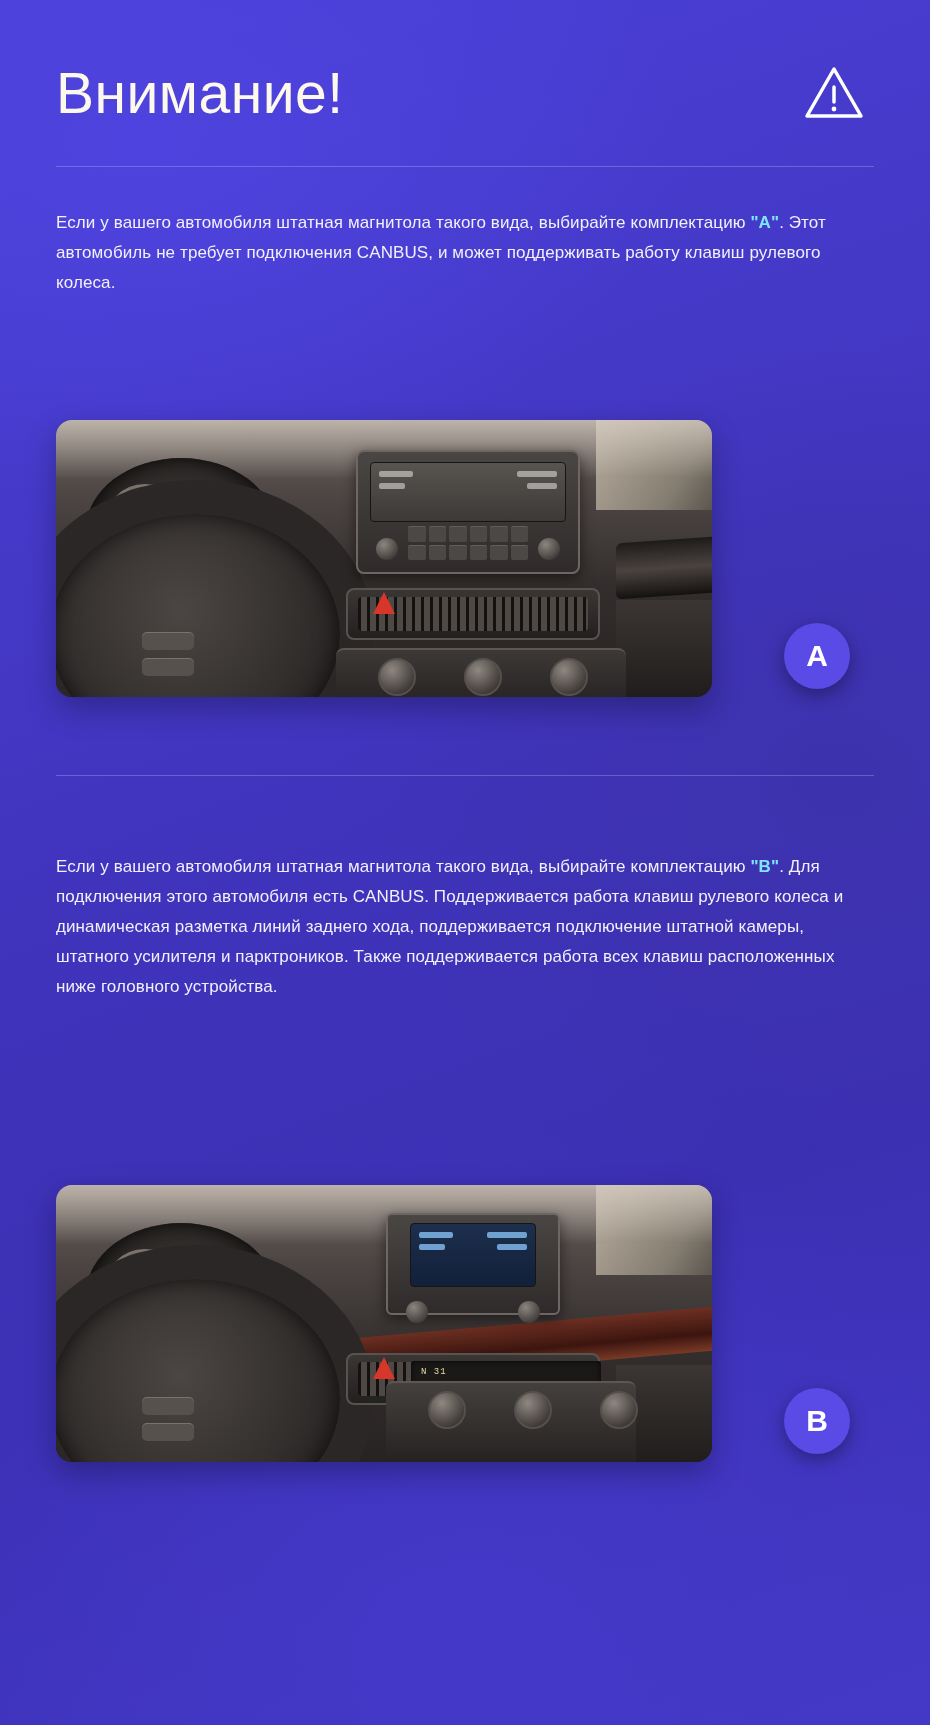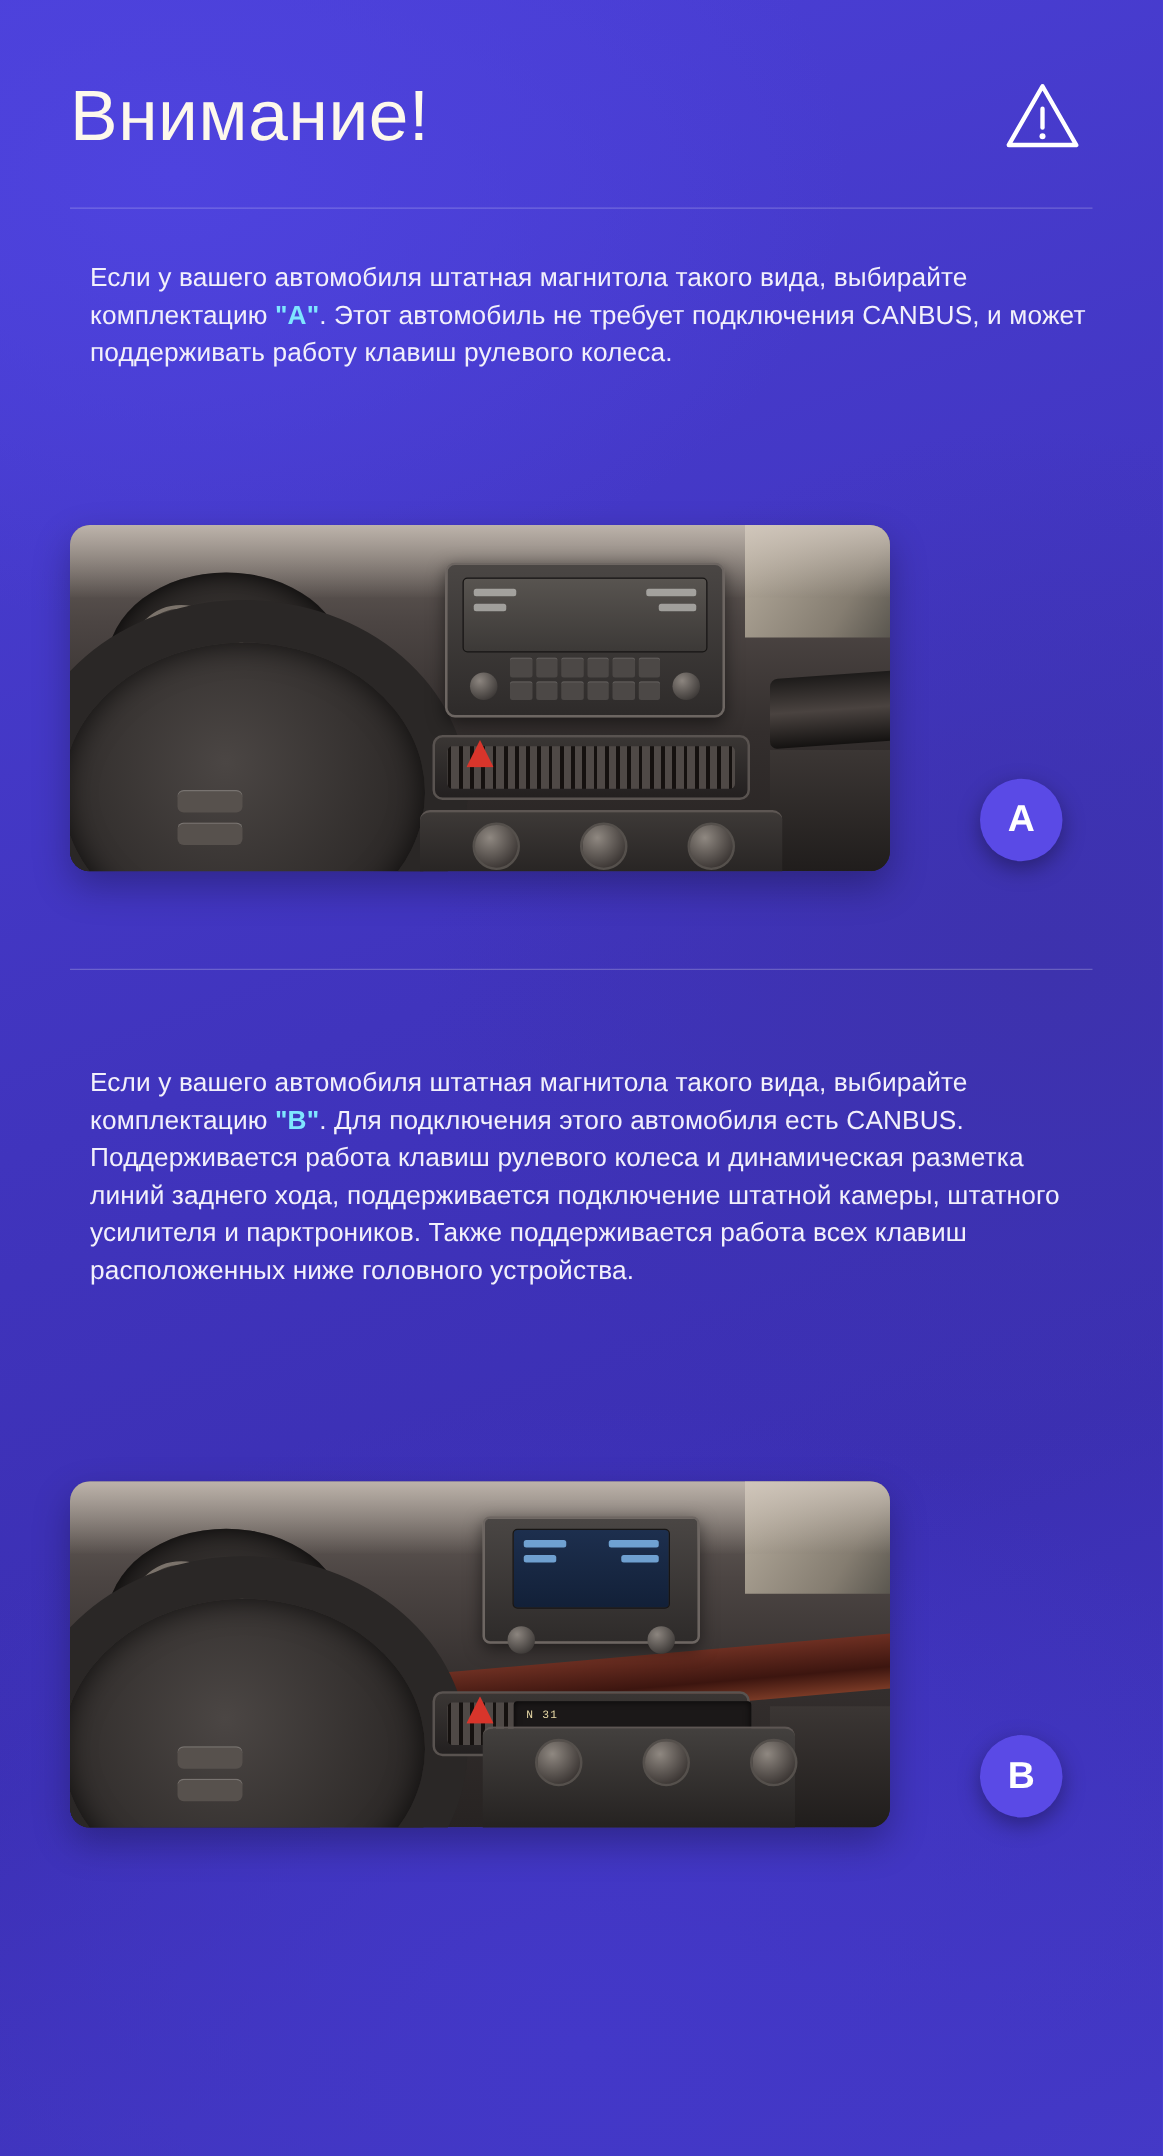--- a/index.html
+++ b/index.html
@@ -54,24 +54,23 @@
     height: 1px;
     background: rgba(255,255,255,0.22);
   }
   .divider-1 { top: 166px; }
   .divider-2 { top: 775px; }
   .para {
     position: absolute;
     left: 56px;
     right: 56px;
     color: #f2f0fb;
-    font-size: 21px;
+    font-size: 17px;
     line-height: 30px;
     letter-spacing: 0.1px;
-    margin-left: 16px;
   }
   .para-1 { top: 208px; }
   .para-2 { top: 852px; }
   .hl {
     color: #7fe6ff;
     font-weight: bold;
   }
   .photo {
     position: absolute;
     left: 56px;

